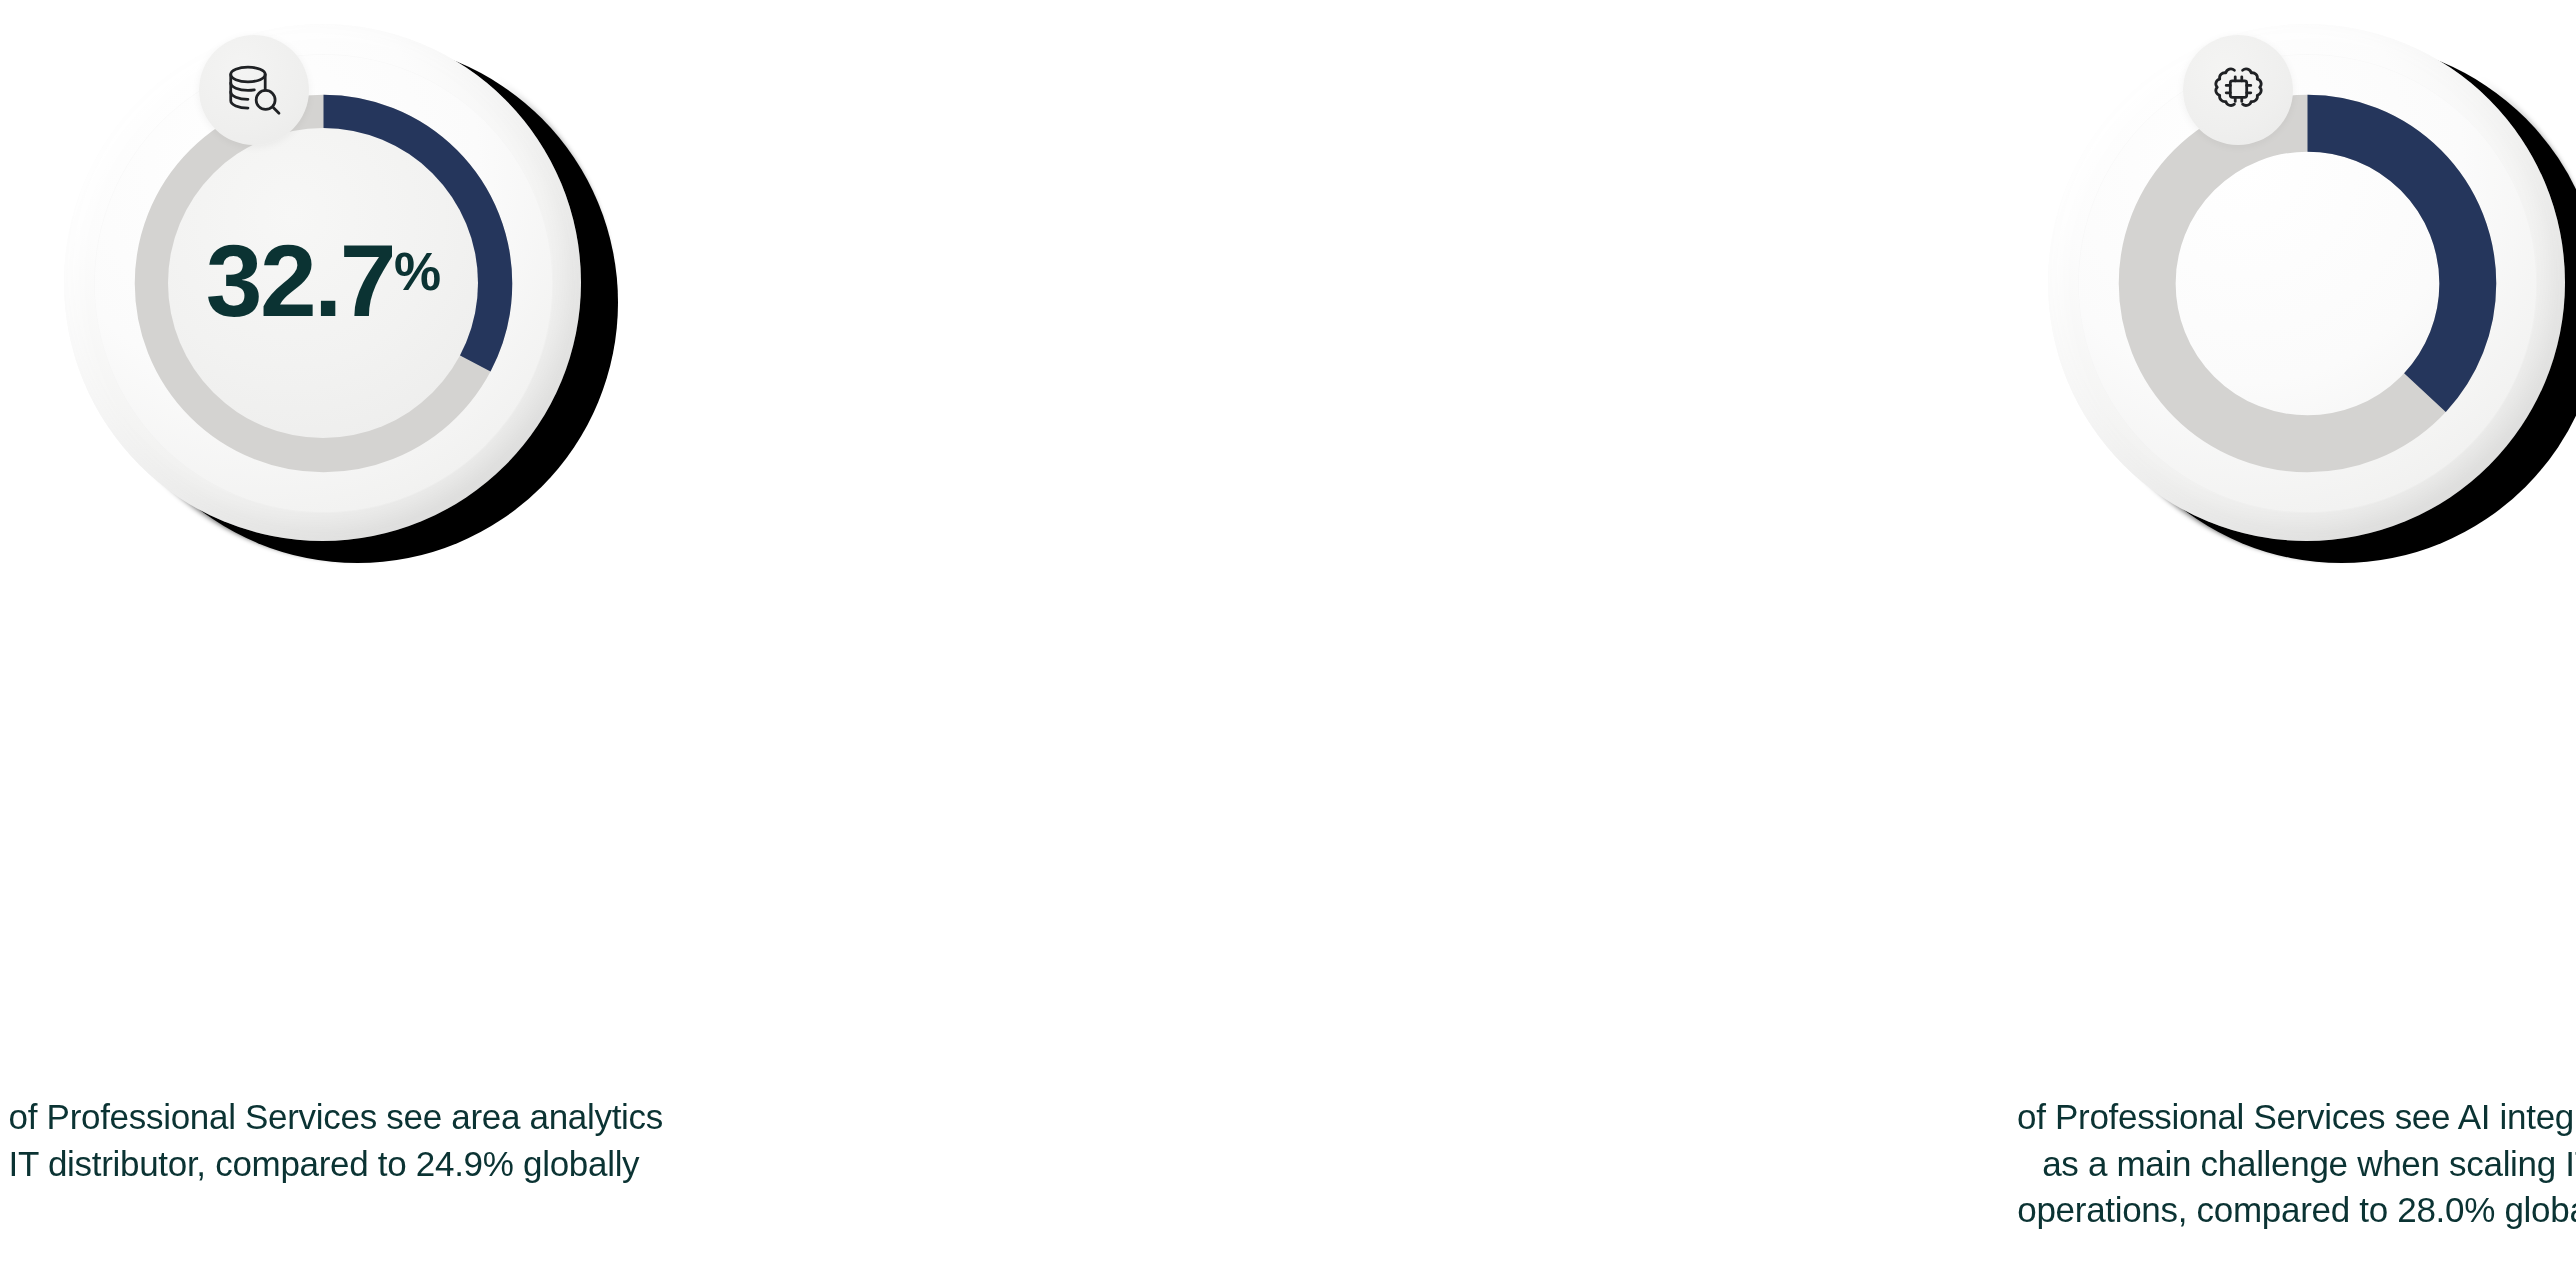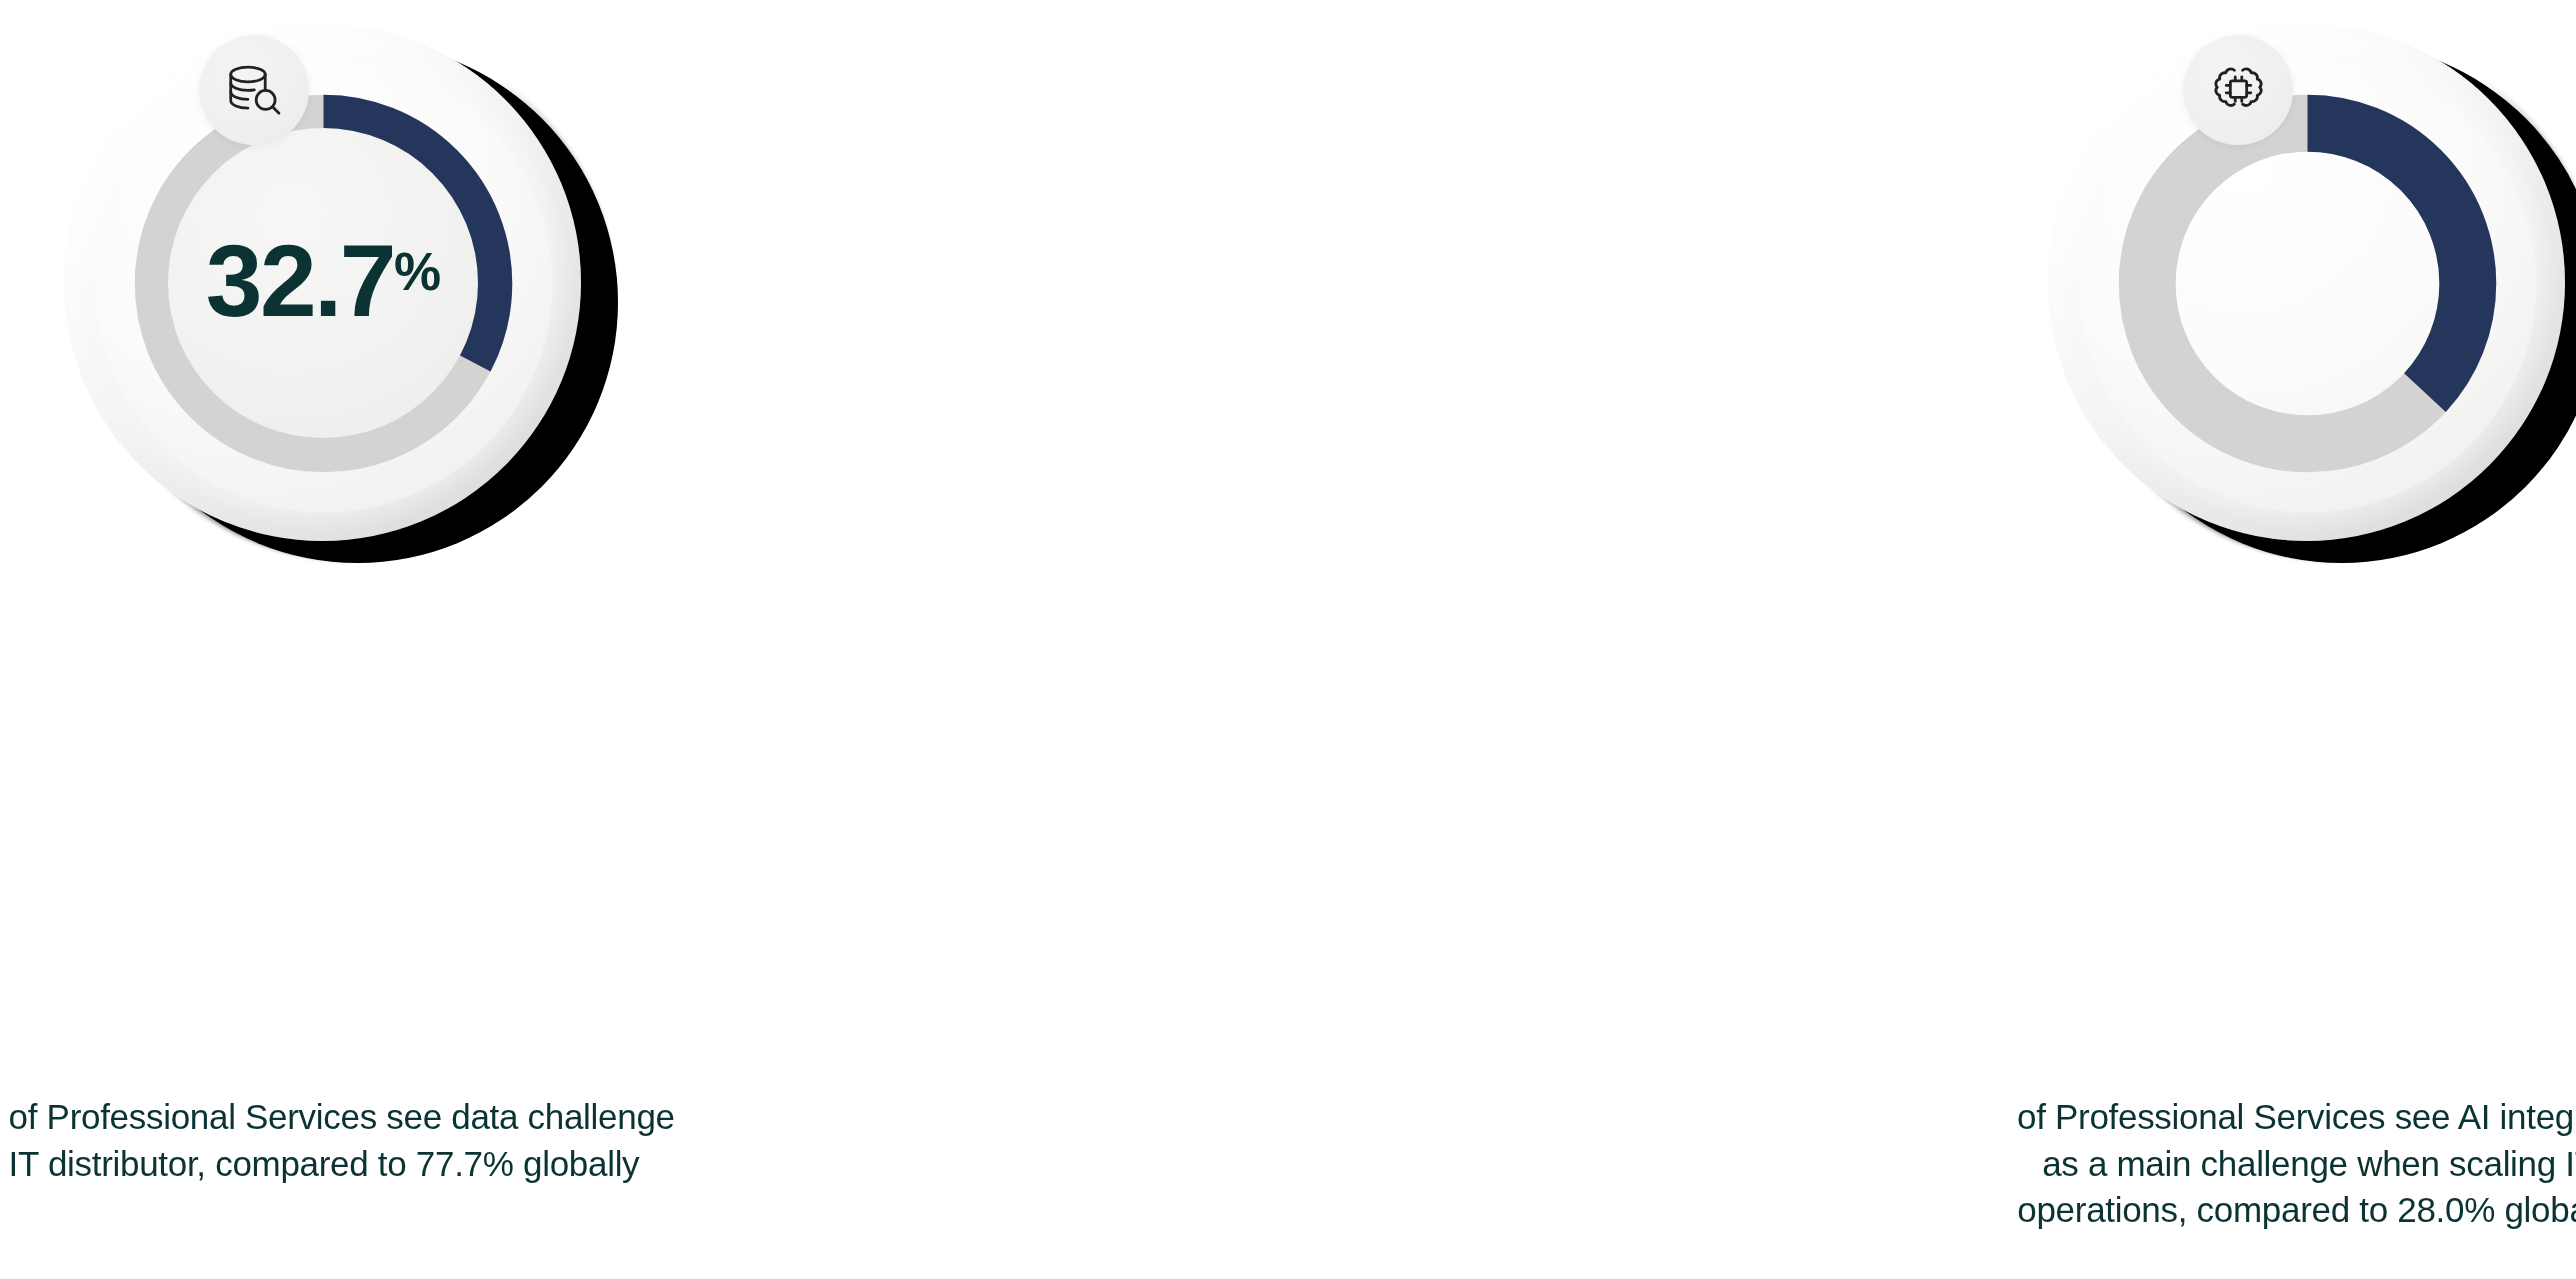--- a/index.html
+++ b/index.html
@@ -227,22 +227,22 @@
             <path d="M9 38.3 C9 43 18 46.8 29 46.8"></path>
             <circle cx="49.5" cy="47.5" r="11"></circle>
             <path d="M57.8 55.8 L65 63"></path>
           </svg>
         </span>
       </div>
 
     </div>
 
     <div class="caption">
-      <span class="line">of Professional Services see data challenge</span>
-      <span class="line">IT distributor, compared to 77.7% globally</span>
+      <span class="line">of Professional Services see area analytics</span>
+      <span class="line">IT distributor, compared to 24.9% globally</span>
     </div>
 
   </div>
 
   <div class="panel right">
 
     <div class="dial-wrap">
 
       <div class="dial-shadow"></div>
       <div class="dial-shadow soft"></div>

